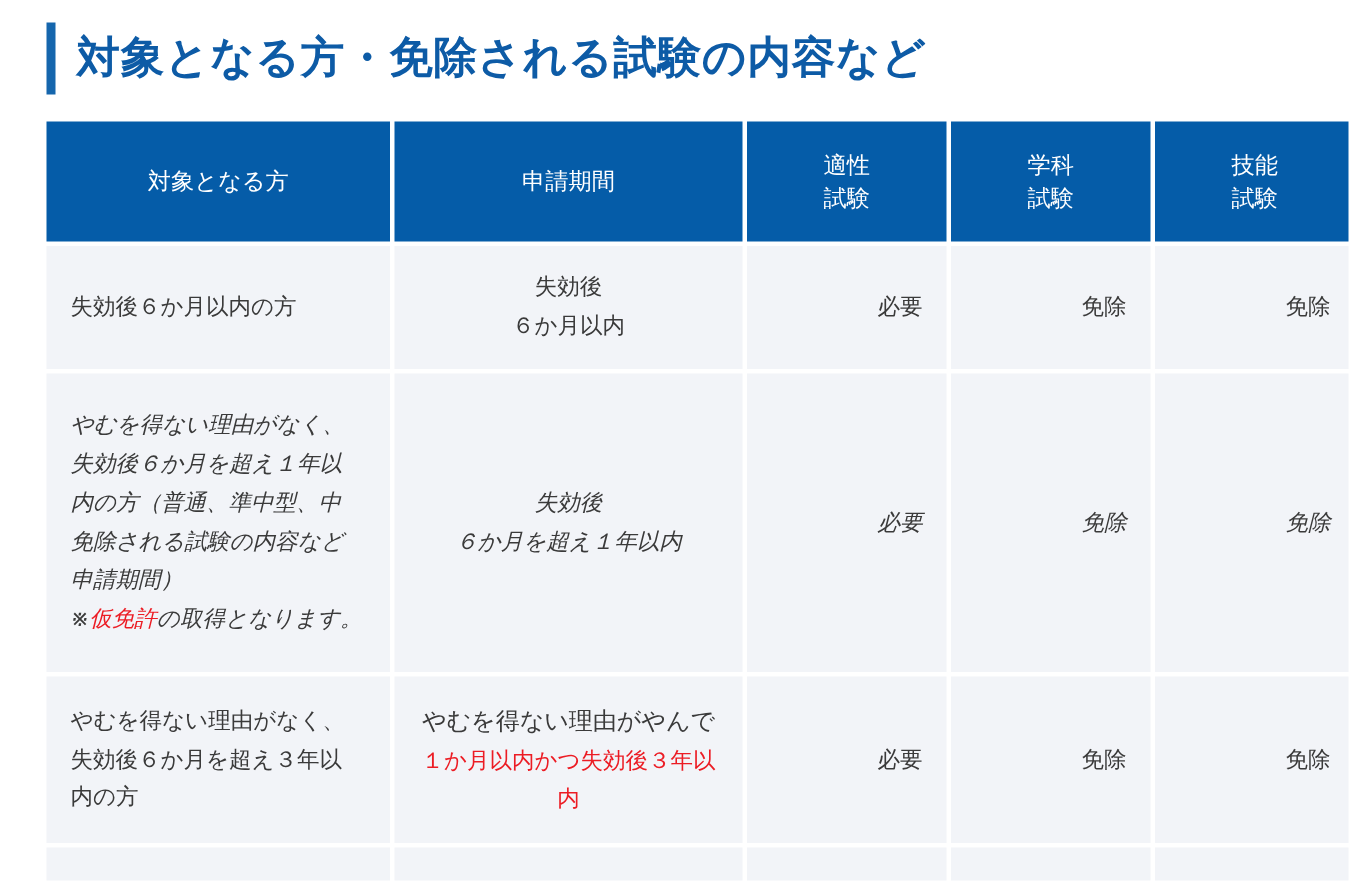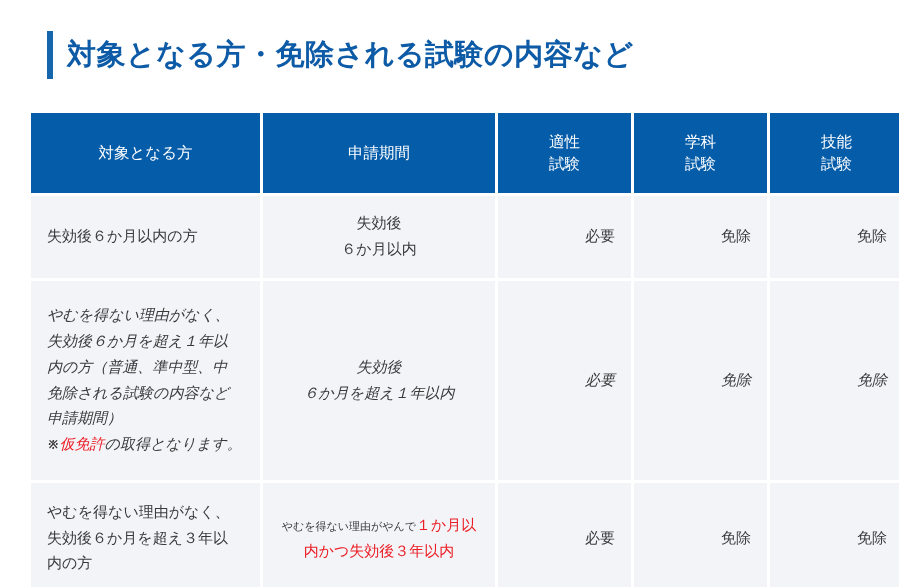--- a/index.html
+++ b/index.html
@@ -13,21 +13,21 @@
     background: #ffffff;
     font-family: "DejaVu Sans", "Liberation Sans", sans-serif;
     overflow: hidden;
     color: #333333;
   }
 
   
   .section-heading {
     display: flex;
     align-items: center;
-    margin: 16px;
+    margin: 0;
     padding: 0;
     height: 78px;
     padding-left: 31px;
     text-align: right;
   }
   .heading-accent {
     width: 6px;
     height: 48px;
     background: #1566ad;
     flex: 0 0 auto;
@@ -80,21 +80,21 @@
   col.c2 { width: 232px; }
   col.c3 { width: 133px; }
   col.c4 { width: 133px; }
   col.c5 { width: 133px; }
 
   td.target-col   { text-align: left; }
   td.period-col   { text-align: center; }
   td.result-col   { text-align: right; }
 
   .red { color: #ec1c24; margin-top: 36px; }
-  .small-note { font-size: 11px; }
+  .small-note { font-size: 16px; }
 
   .row-h1 td { height: 82px; }
   .row-h2 td { height: 199px; font-style: italic; }
   .row-h3 td { height: 111px; }
   .row-h4 td { height: 60px; }
 
   .cell-lines { display: block; }
 </style>
 </head>
 <body>

